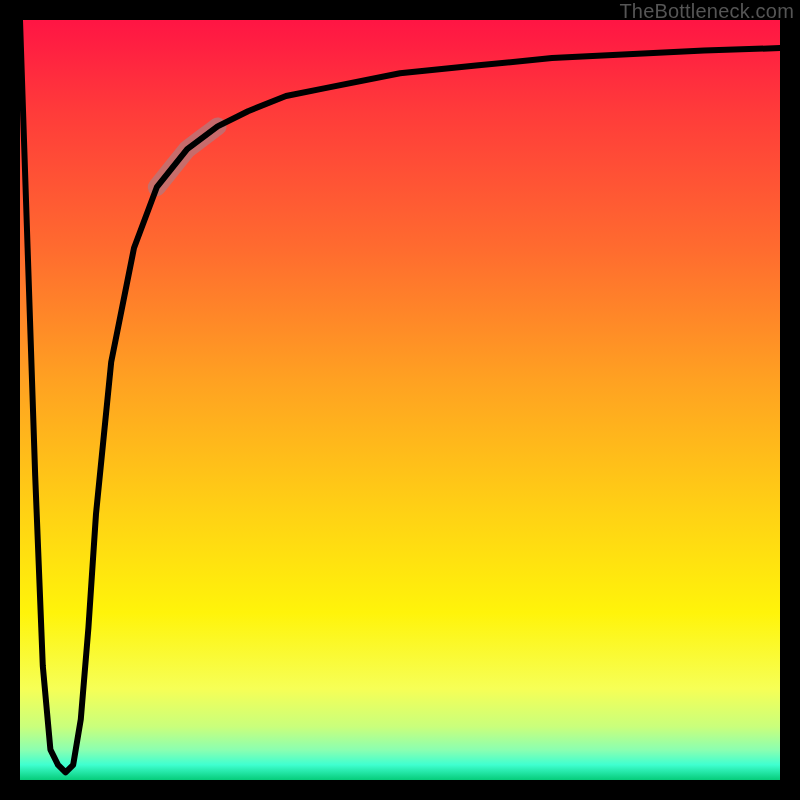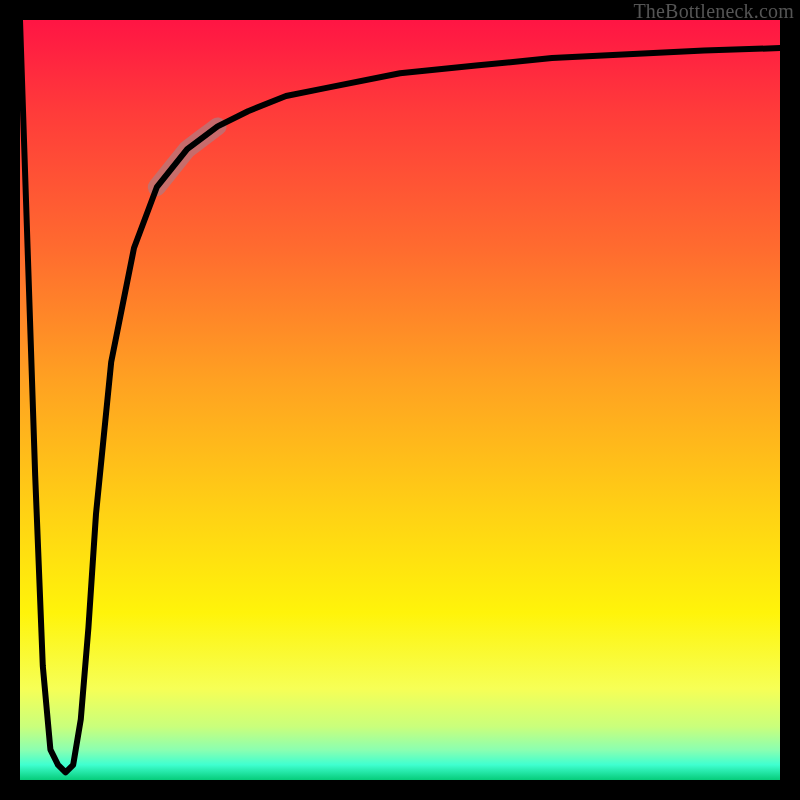--- a/index.html
+++ b/index.html
@@ -9,21 +9,20 @@
     height: 800px;
     background: #000;
     font-family: Arial, Helvetica, sans-serif;
     overflow: hidden;
   }
   .frame {
     position: relative;
     width: 800px;
     height: 800px;
     background: #000;
-    font-family: Liberation Serif, serif;
   }
   .plot {
     position: absolute;
     
     left: 20px;
     top: 20px;
     width: 760px;
     height: 760px;
     
     background: linear-gradient(

